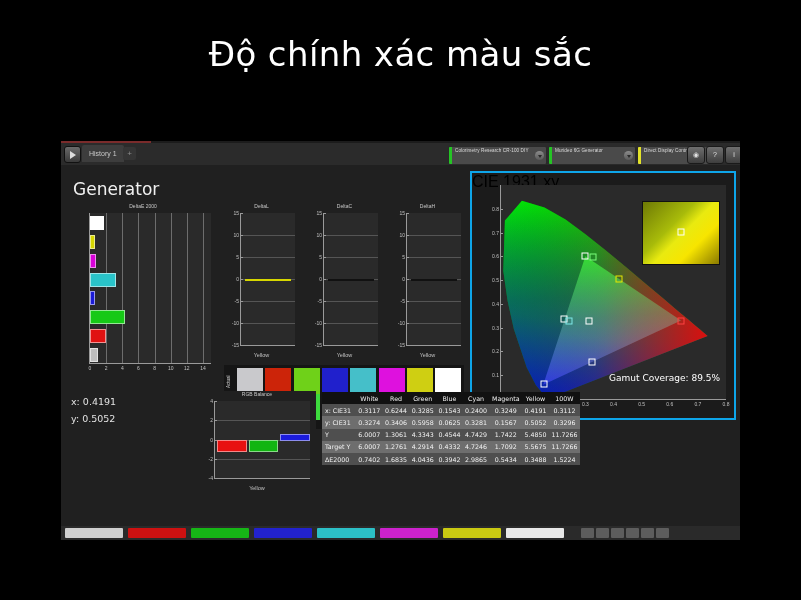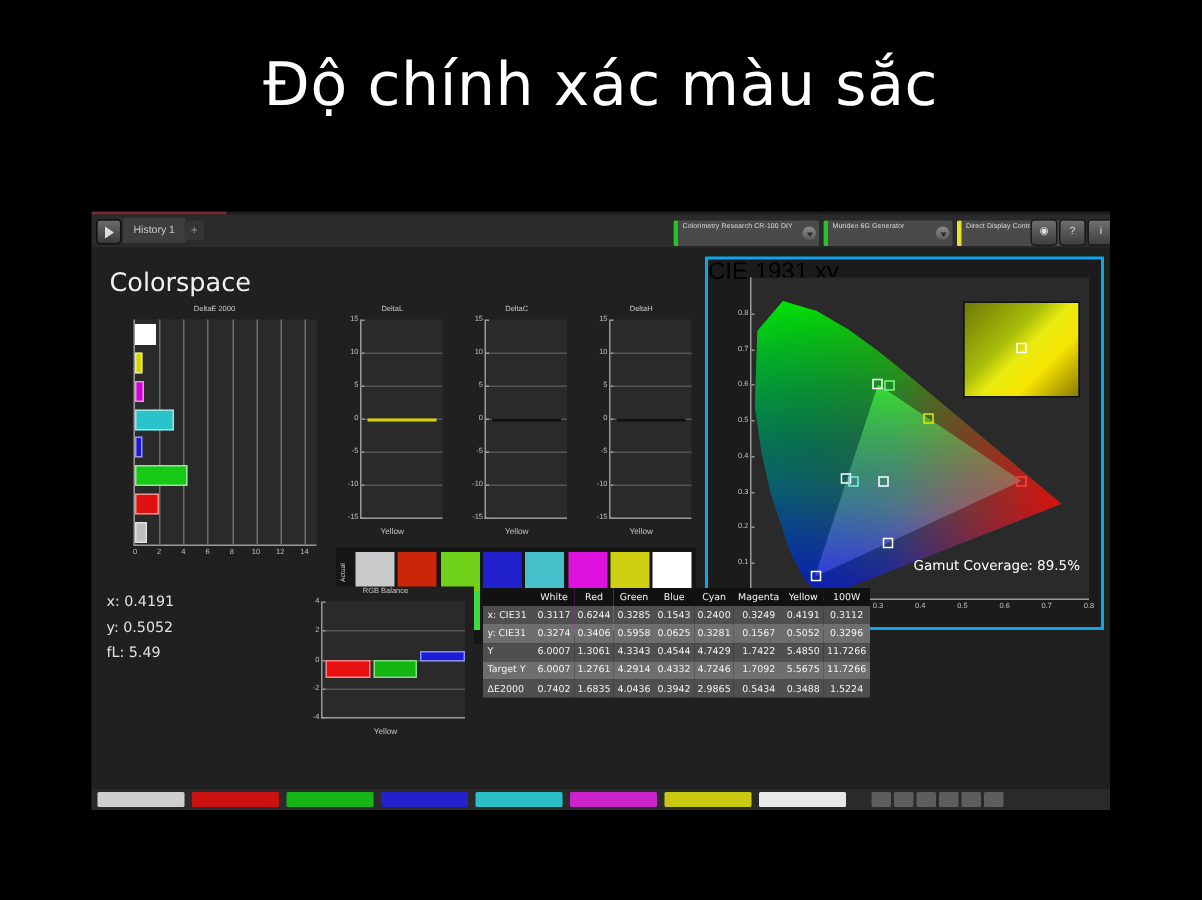--- a/index.html
+++ b/index.html
@@ -3,21 +3,21 @@
 <meta charset="utf-8">
 <style>
   html,body{margin:0;padding:0;background:#000;}
   body{width:801px;height:600px;overflow:hidden;font-family:"Liberation Sans",sans-serif;}
 
   
   #slide{position:relative;width:801px;height:600px;background:#000;}
 
   #slide-title{
     position:absolute;left:0;top:34px;width:801px;text-align:center;
-    color:#fff;font-size:40px;font-weight:400;letter-spacing:.4px;
+    color:#fff;font-size:34px;font-weight:400;letter-spacing:.4px;
     font-family:"DejaVu Sans",sans-serif;
   }
 
   
   #app{
     position:absolute;left:61px;top:141px;width:679px;height:399px;
     background:#1c1c1c;overflow:hidden;
   }
   #app-topline{position:absolute;left:0;top:0;width:90px;height:2px;background:#7a2b2b;}
 
@@ -179,21 +179,21 @@
         <div class="arw"></div>
       </div>
 
       <div class="rbtn" id="rb0">◉</div>
       <div class="rbtn" id="rb1">?</div>
       <div class="rbtn" id="rb2">i</div>
     </div>
 
     <div class="body">
 
-      <div class="h-colorspace">Colorspace</div>
+      <div class="h-colorspace">Generator</div>
 
       <div class="panel" id="deltae">
         <div class="ttl">DeltaE 2000</div>
         <div class="plot" id="deltae-plot">
             <div class="xtick" style="left: 0px;">0</div>
             <div class="gline-v" style="left: 16.1333px;"></div>
             <div class="xtick" style="left: 16.1333px;">2</div>
             <div class="gline-v" style="left: 32.2667px;"></div>
             <div class="xtick" style="left: 32.2667px;">4</div>
             <div class="gline-v" style="left: 48.4px;"></div>
@@ -406,21 +406,20 @@
             <div class="ytick" style="top: 95.1111px;">0.5</div>
             <div class="ytick" style="top: 71.3333px;">0.6</div>
             <div class="ytick" style="top: 47.5556px;">0.7</div>
             <div class="ytick" style="top: 23.7778px;">0.8</div>
           </div>
       </div>
 
       <div id="reading">
         <div class="rl">x: 0.4191</div>
         <div class="rl">y: 0.5052</div>
-        <div class="rl">fL: 5.49</div>
       </div>
 
       <div class="panel" id="rgbbal">
         <div class="ttl">RGB Balance</div>
         <div class="plot" id="rgb-plot">
             <div class="ytick" style="top: 0px;">4</div>
             <div class="gline-h" style="top: 19.25px;"></div>
             <div class="ytick" style="top: 19.25px;">2</div>
             <div class="gline-h" style="top: 38.5px;"></div>
             <div class="ytick" style="top: 38.5px;">0</div>

